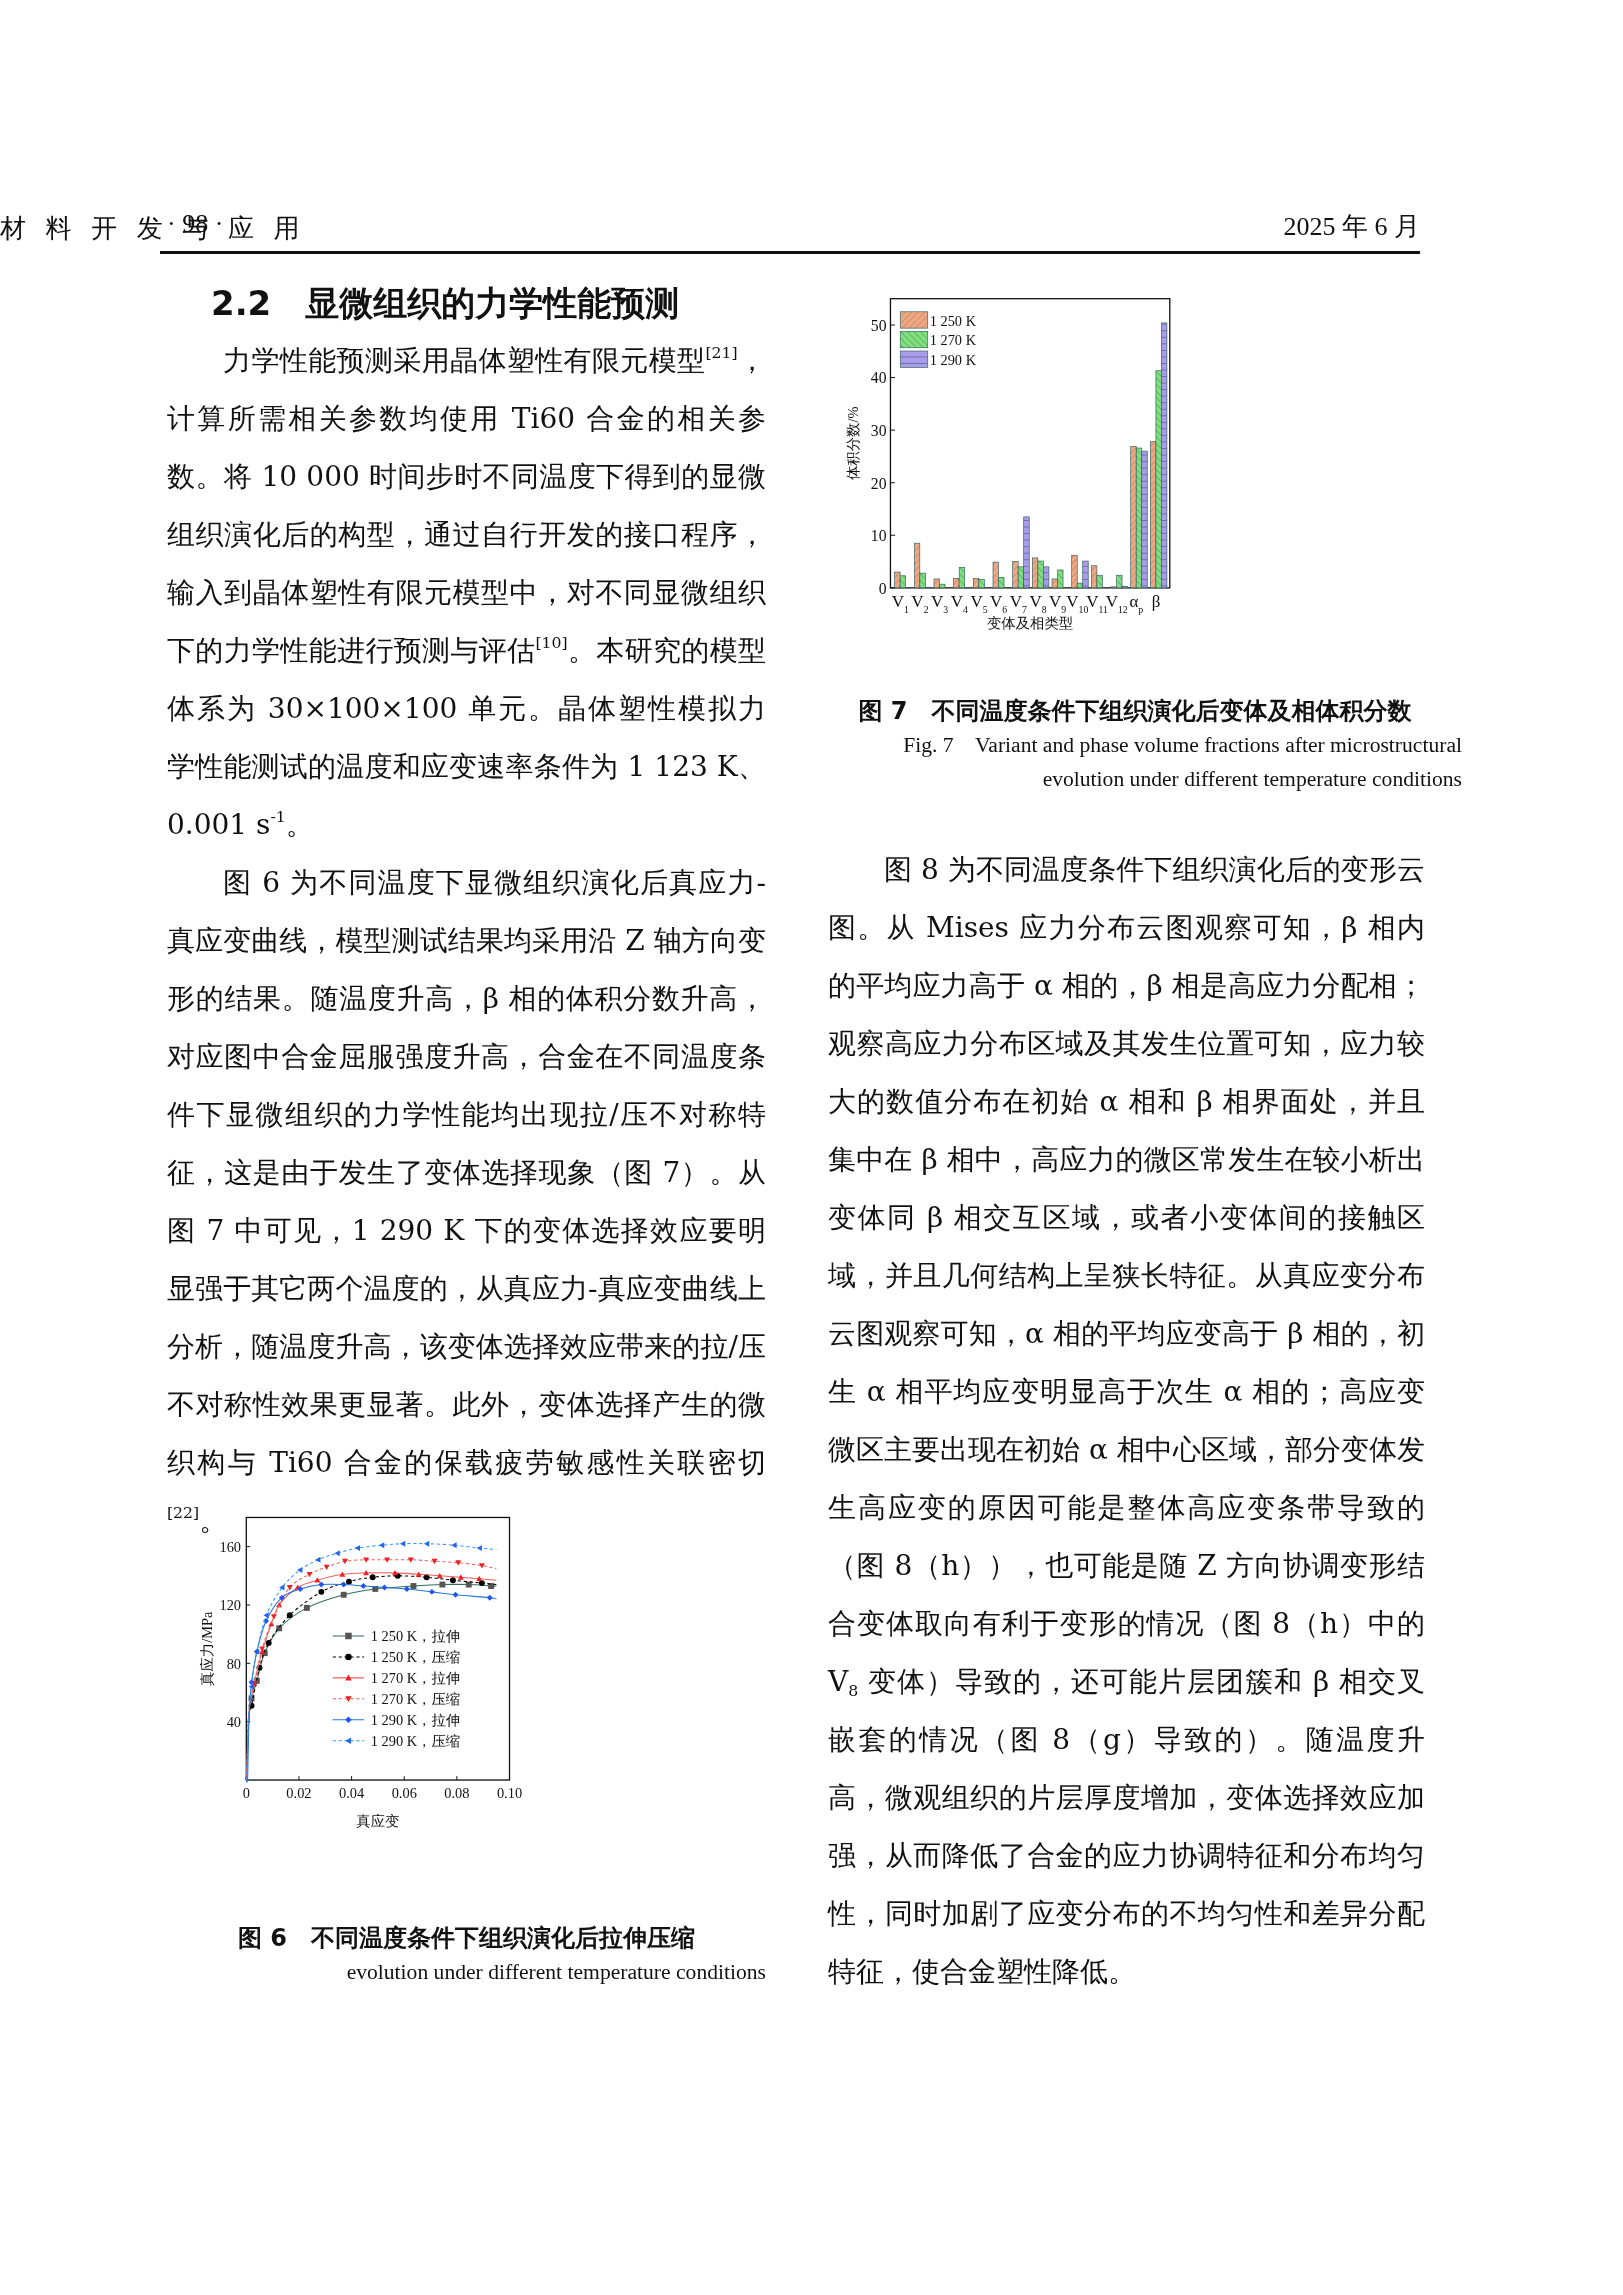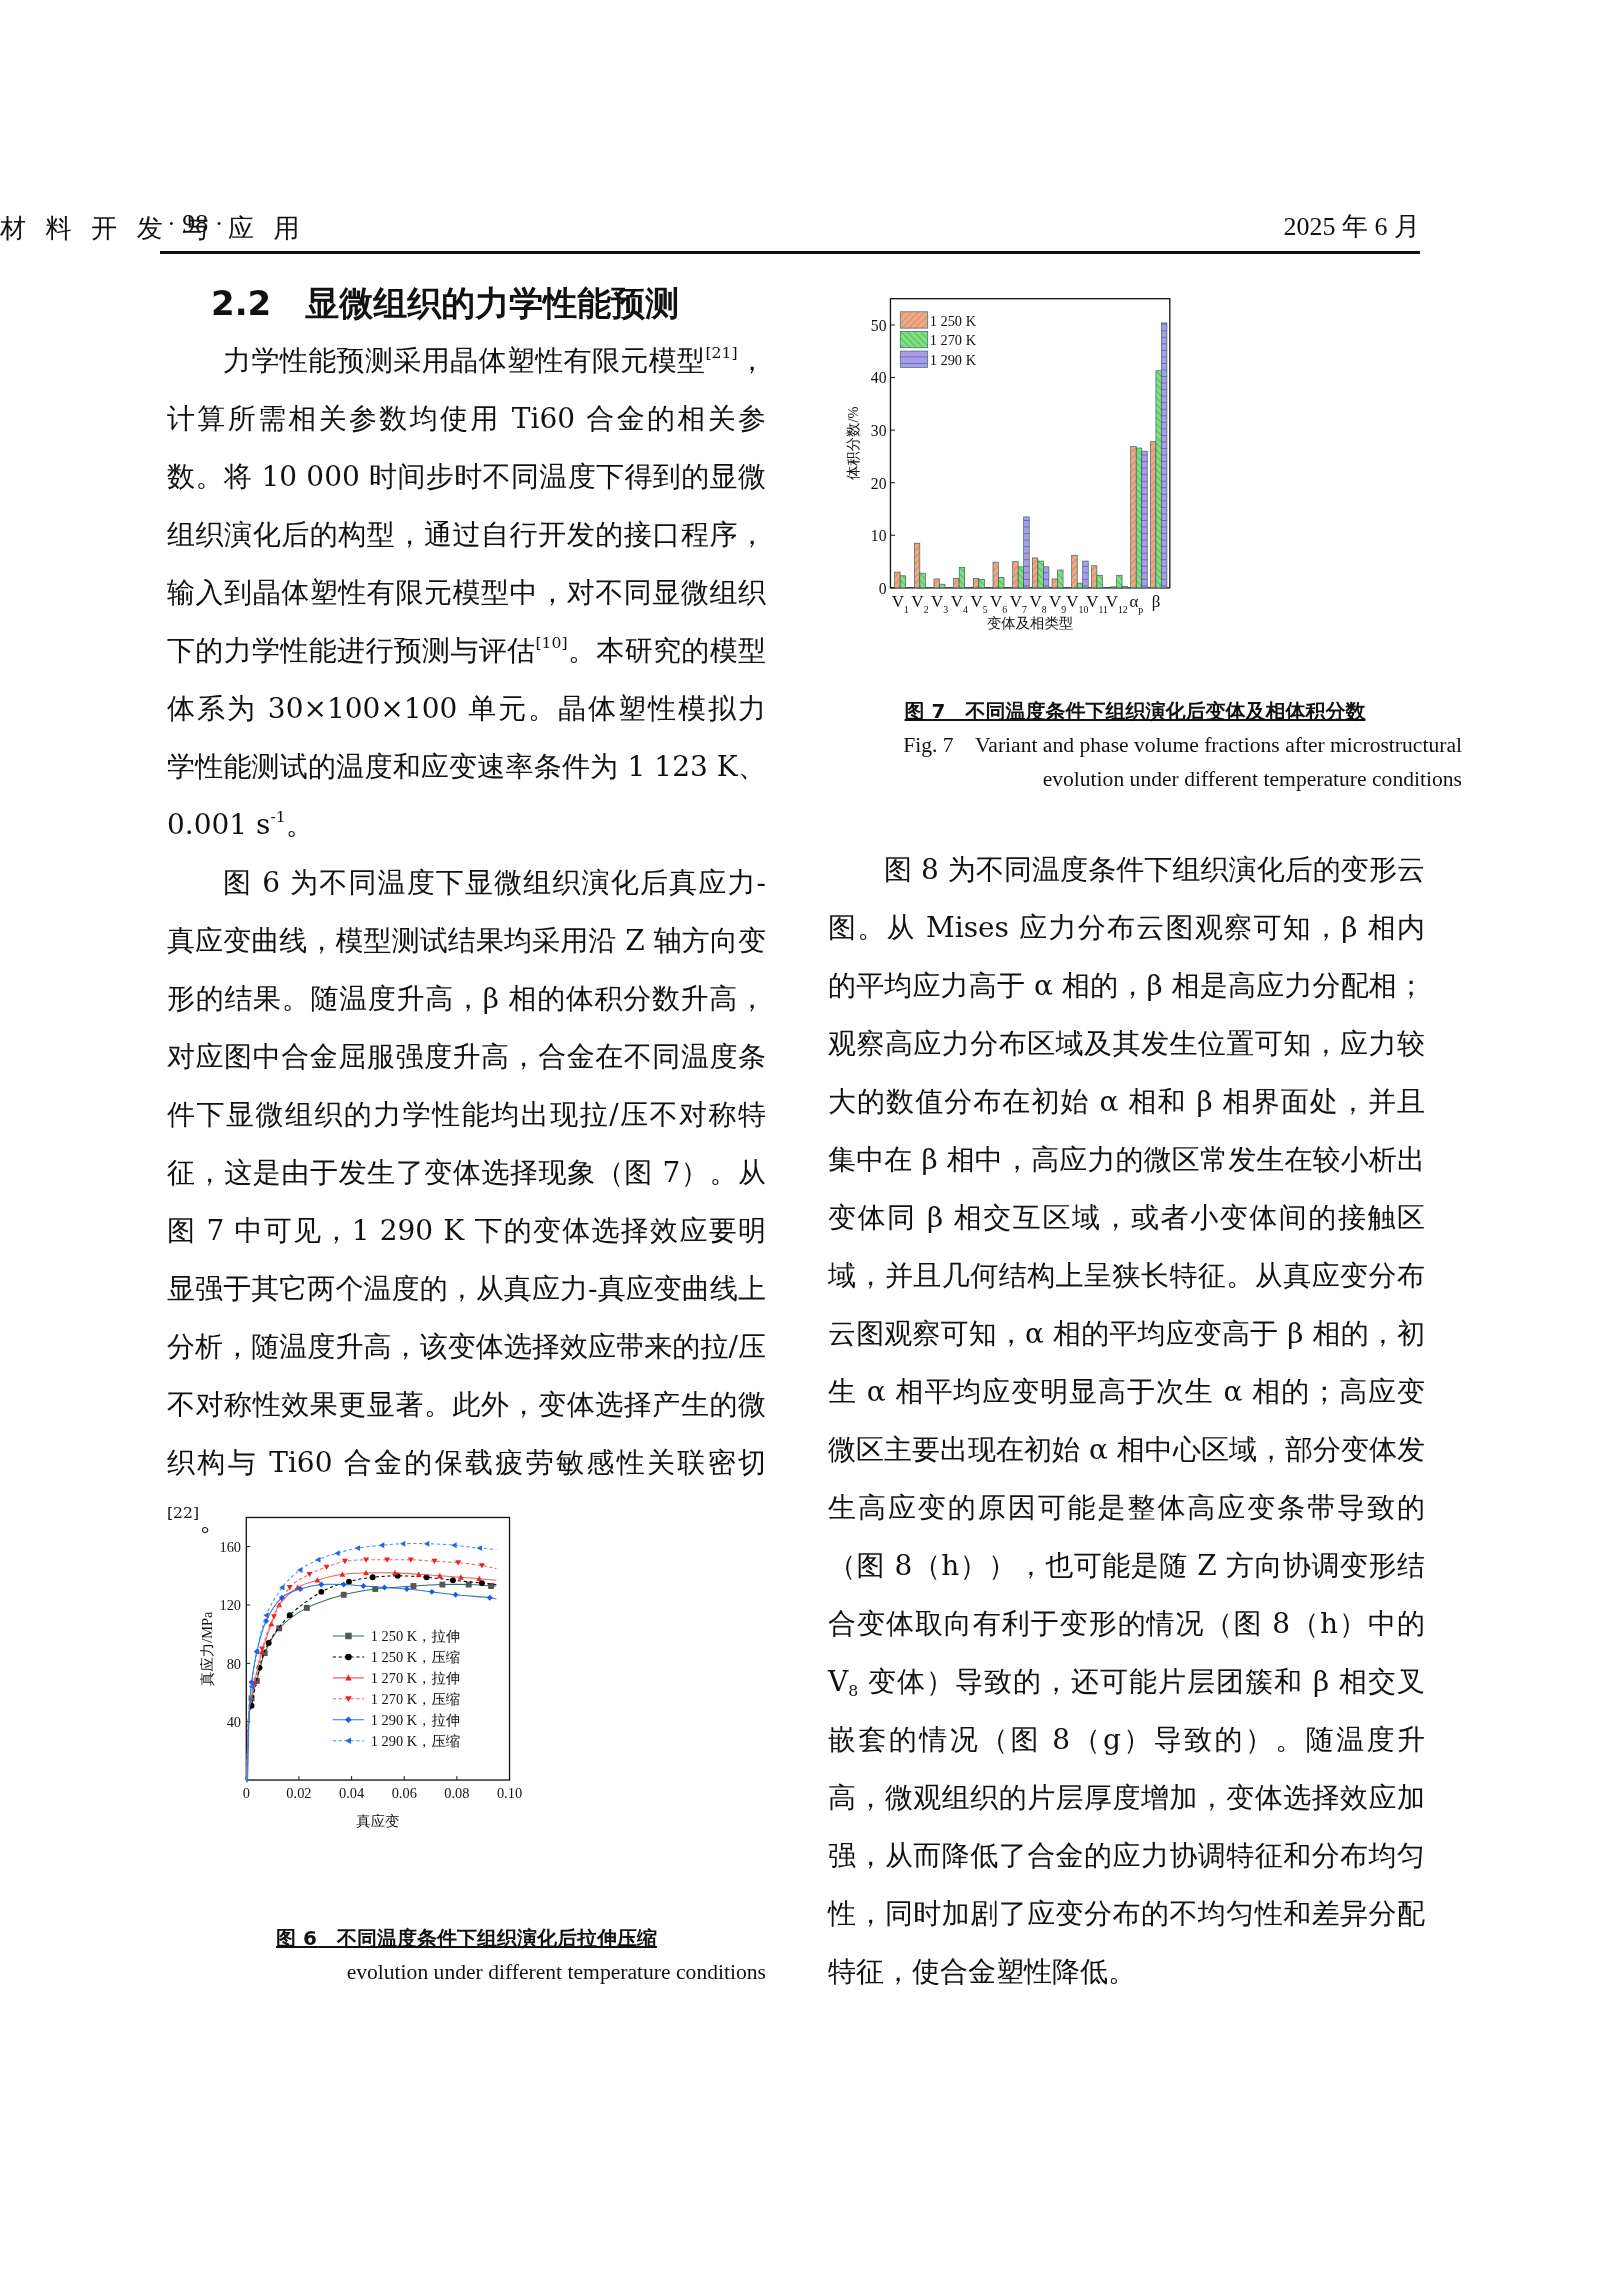--- a/index.html
+++ b/index.html
@@ -8,21 +8,21 @@
   .abs { position:absolute; }
   .hdr { top:209px; font-size:26px; font-family:"Liberation Serif","DejaVu Serif",serif; }
   .hdr-center { left:0; width:1362px; letter-spacing:19.6px; font-size:26px; top:211px; }
   .rule { left:160px; top:251px; width:1260px; height:3.3px; background:#111; }
   .col { font-size:28px; line-height:58px; text-align:justify; }
   .col p { margin:0; }
   .indent { text-indent:2em; }
   .sec { font-family:"DejaVu Sans","Liberation Sans",sans-serif; font-weight:bold; font-size:34px;margin-left:44px; }
   sup { font-size:15.7px; vertical-align:11.8px; line-height:0; }
   sub { font-size:15.7px; vertical-align:-5.2px; line-height:0; }
-  .cap-cn { font-family:"DejaVu Sans","Liberation Sans",sans-serif; font-weight:bold; font-size:20px; line-height:34px; text-align:center;text-decoration:underline; }
+  .cap-cn { font-family:"DejaVu Sans","Liberation Sans",sans-serif; font-weight:bold; font-size:24px; line-height:34px; text-align:center; }
   .cap-en { font-family:"Liberation Serif","DejaVu Serif",serif; font-size:21.6px; line-height:34px; text-align:right; }
   svg text { font-family:"Liberation Serif","DejaVu Serif",serif; }
 </style>
 </head>
 <body>
 
 <div class="abs hdr" style="left:167px;text-align:center;">· 98 ·</div>
 <div class="abs hdr-center">材料开发与应用</div>
 <div class="abs hdr" style="right:203px;">2025 年 6 月</div>
 <div class="abs rule"></div>

